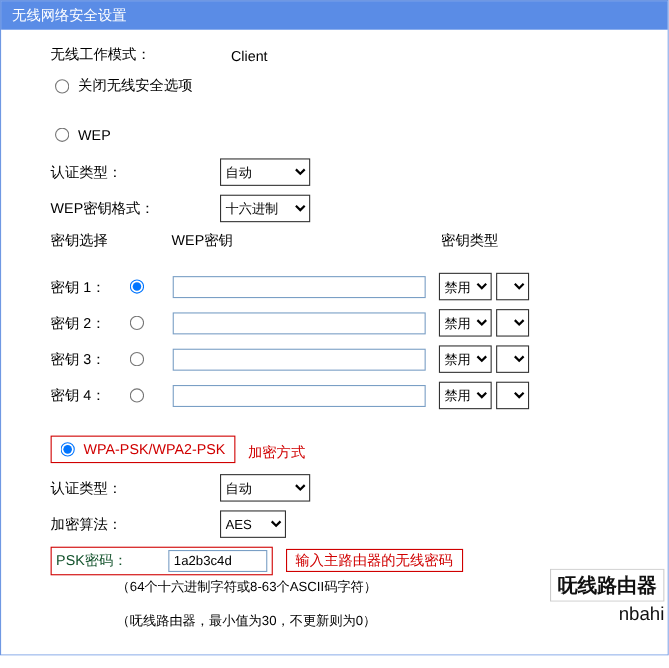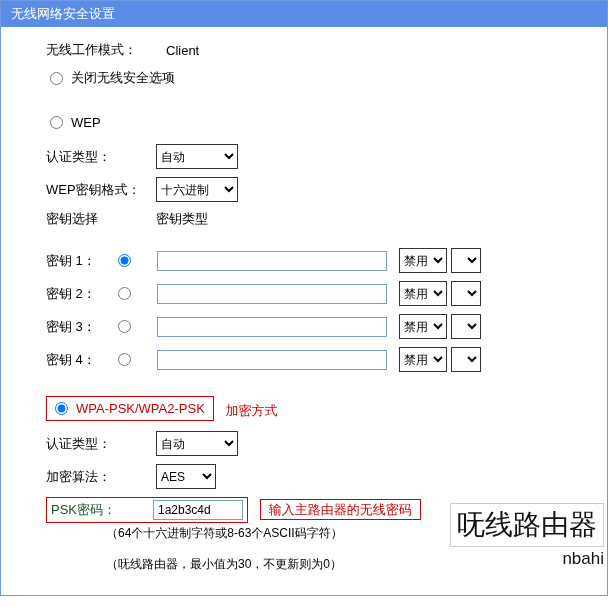--- a/index.html
+++ b/index.html
@@ -1,21 +1,21 @@
 <!DOCTYPE html>
 <html><head>
 <meta charset="utf-8">
 <style>
 * { box-sizing: border-box; margin: 0; padding: 0; }
 body { font-family: "Microsoft YaHei", Arial, sans-serif; font-size: 13px; background: #fff; }
 .container { width: 608px; border: 1px solid #6f98e3; }
 .titlebar { background: #5a8ce6; color: #fff; padding: 4px 10px; font-size: 13px; }
 .content { padding: 12px 30px 8px 45px; }
 .desc { color: #000; margin-bottom: 18px; }
-.row { display: flex; align-items: center; margin-bottom: 8px; min-height: 22px; }
+.row { display: flex; align-items: center; margin-bottom: 8px; min-height: 22px; gap: 44px; }
 .lbl { width: 110px; color: #000; }
 .mode-text { color: #000; margin-left: 10px; }
 .radio-opt { display: flex; align-items: center; margin-bottom: 14px; margin-left: 4px; }
 .radio-opt input { margin-right: 8px; }
 select { border: 1px solid #333; height: 25px; font-size: 12px; background: #fff; }
 input[type=text] { border: 1px solid #7a9fc5; height: 20px; padding: 0 4px; font-size: 12px; }
 .wep-sel { width: 82px; }
 .wep-fmt { width: 82px; }
 .key-head { display: flex; margin-bottom: 20px; }
 .key-head .h1 { width: 110px; }
@@ -31,21 +31,21 @@
 .wpa-box span { color: #d00000; }
 .wpa-ann { color: #d00000; margin-left: 8px; }
 .auth-sel { width: 82px; }
 .alg-sel { width: 60px; }
 .psk-row { border: 1px solid #d00000; display: inline-flex; align-items: center; padding: 2px 4px 2px 0; }
 .psk-row .lbl { color: #14532d; padding-left: 4px; width: 106px; }
 .psk-row input { width: 90px; }
 .psk-ann { color: #d00000; border: 1px solid #d00000; padding: 2px 8px; margin-left: 8px; }
 .hint { color: #000; margin-left: 60px; margin-bottom: 14px; margin-top: 2px; font-size: 12px; }
 .grp-row input { width: 88px; }
-.watermark { position: fixed; right: 4px; bottom: 60px; font-size: 28px; color: #111; font-weight: normal; background: rgba(255,255,255,0.9); padding: 2px 6px; border: 1px solid #ccc; }
+.watermark { position: fixed; right: 4px; bottom: 60px; font-size: 18px; color: #111; font-weight: bold; background: rgba(255,255,255,0.9); padding: 2px 6px; border: 1px solid #ccc; }
 .wm-url { position: fixed; right: 4px; bottom: 38px; font-size: 17px; color: #111; }
 .sep { height: 14px; }
 </style>
 </head>
 <body>
 
 <div class="container">
   <div class="titlebar">无线网络安全设置</div>
   <div class="content">
 
@@ -71,20 +71,21 @@
       <select class="wep-sel"><option>自动</option></select>
     </div>
 
     <div class="row">
       <span class="lbl">WEP密钥格式：</span>
       <select class="wep-fmt"><option>十六进制</option></select>
     </div>
 
     <div class="key-head">
       <span class="h1">密钥选择</span>
+      <span class="h2">WEP密钥</span>
       <span>密钥类型</span>
     </div>
 
     <div class="key-row">
       <span class="kl">密钥 1：</span>
       <input type="radio" name="key" checked="" style="">
       <input type="text" style="">
       <select><option>禁用</option></select>
       <select class="narrow"><option></option></select>
     </div>

